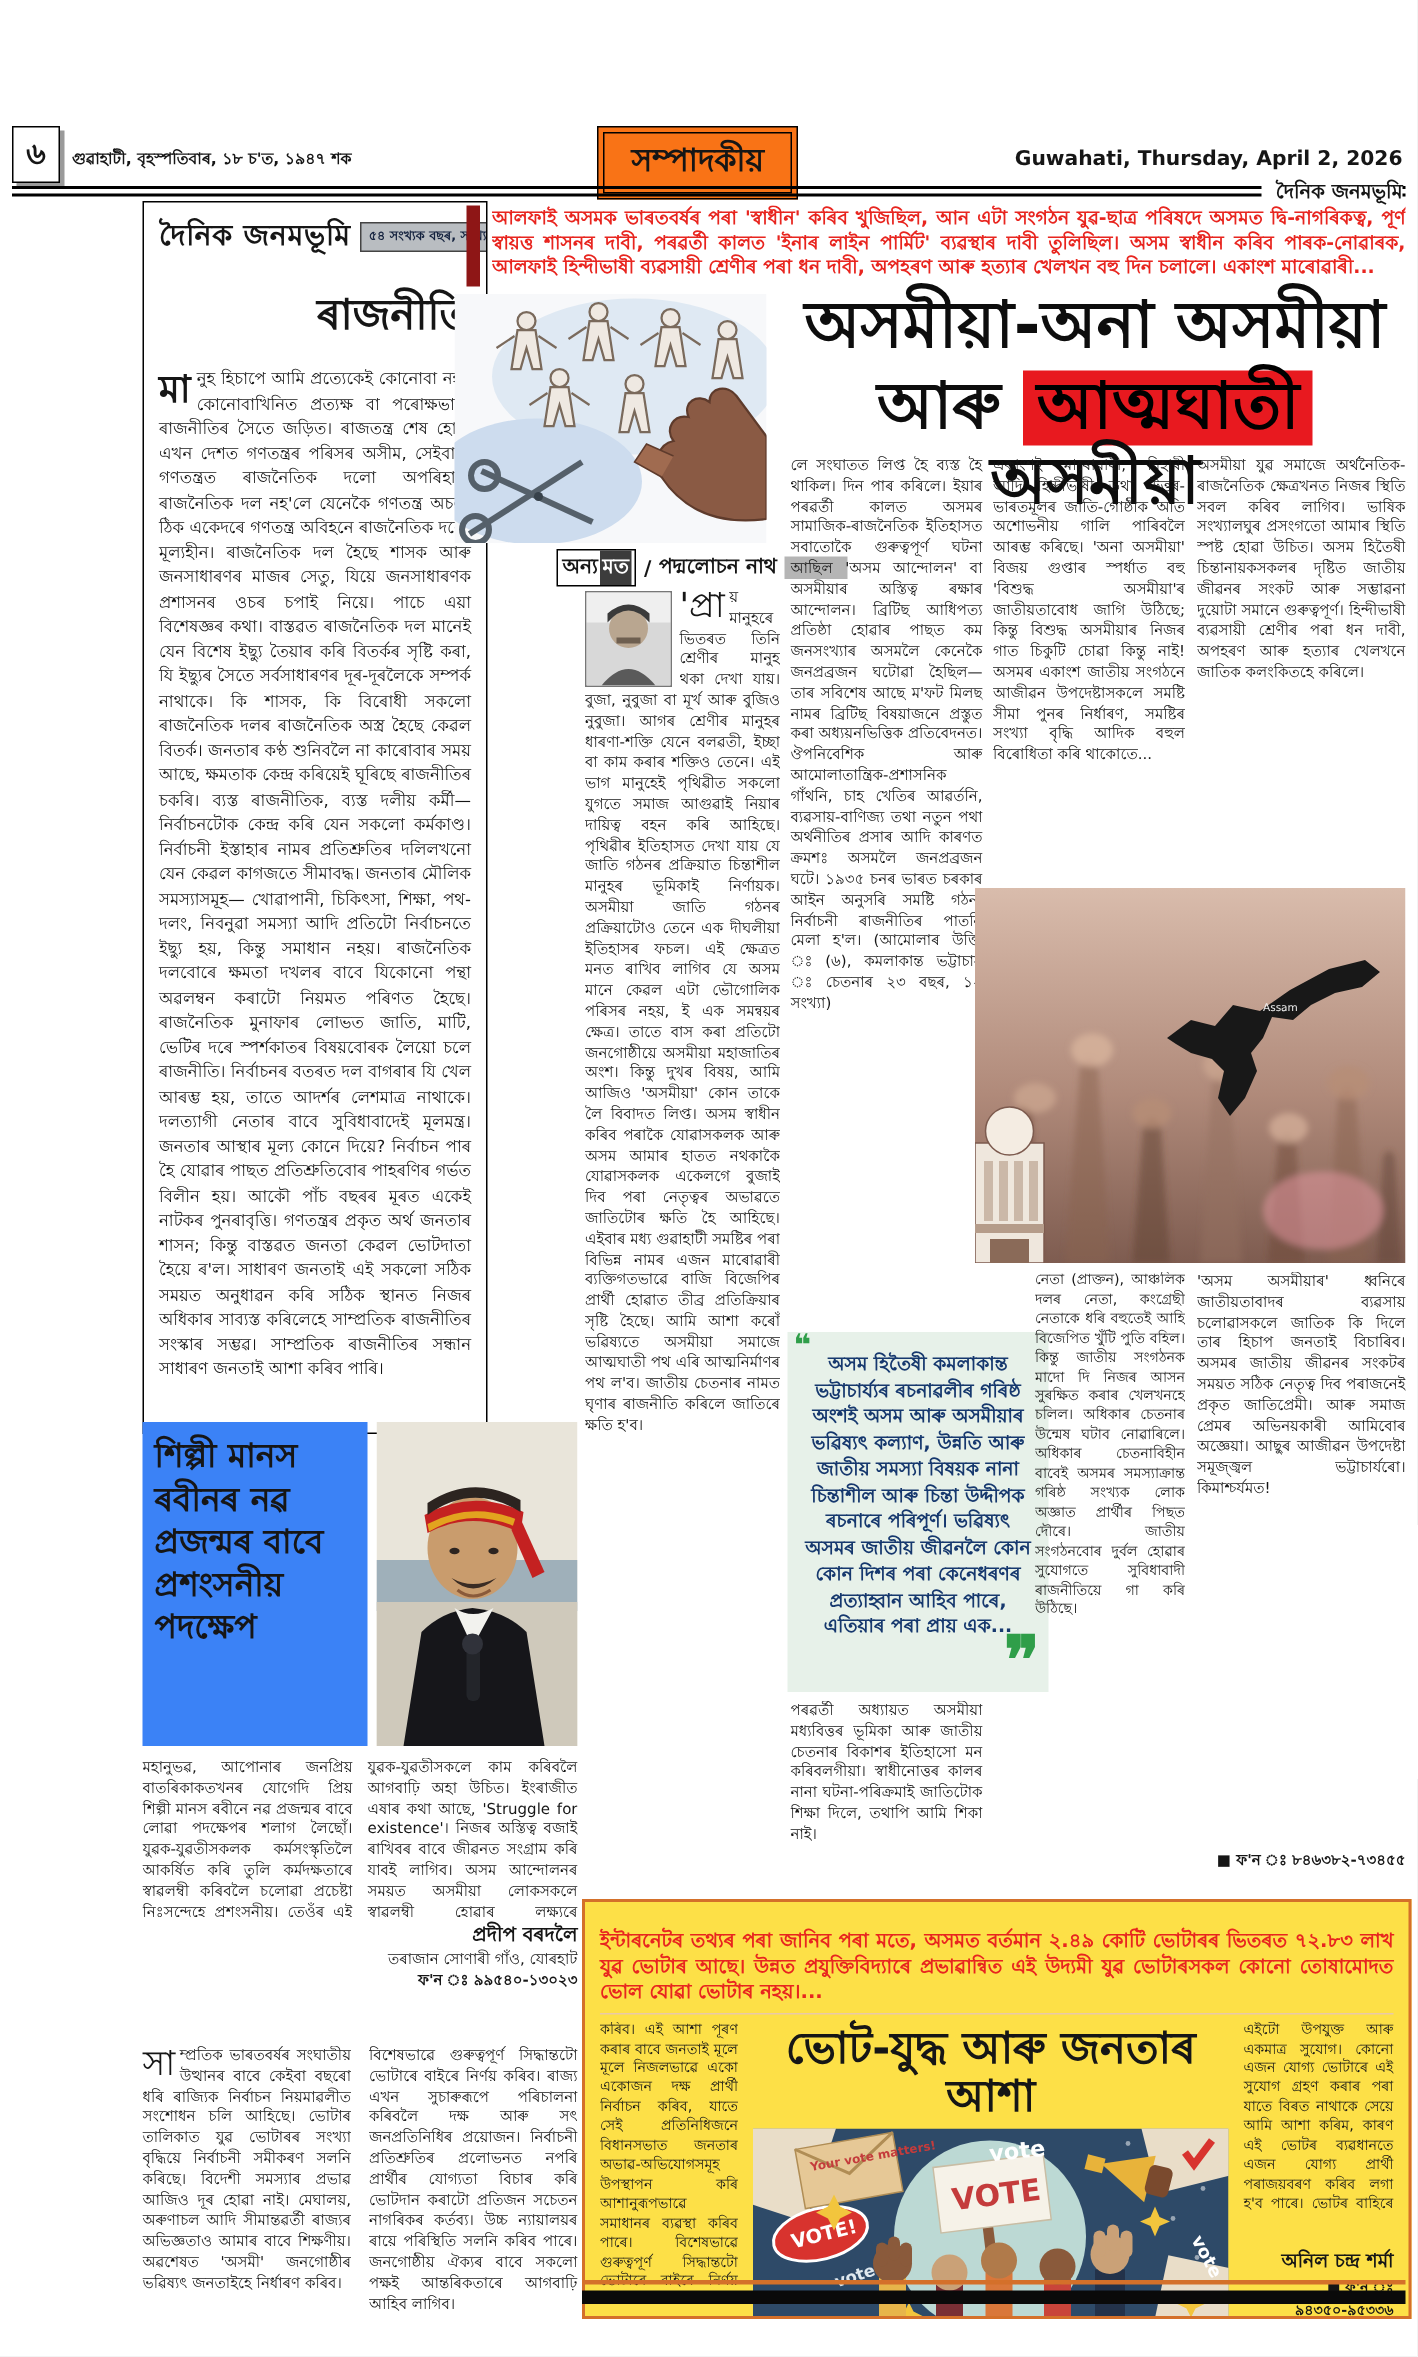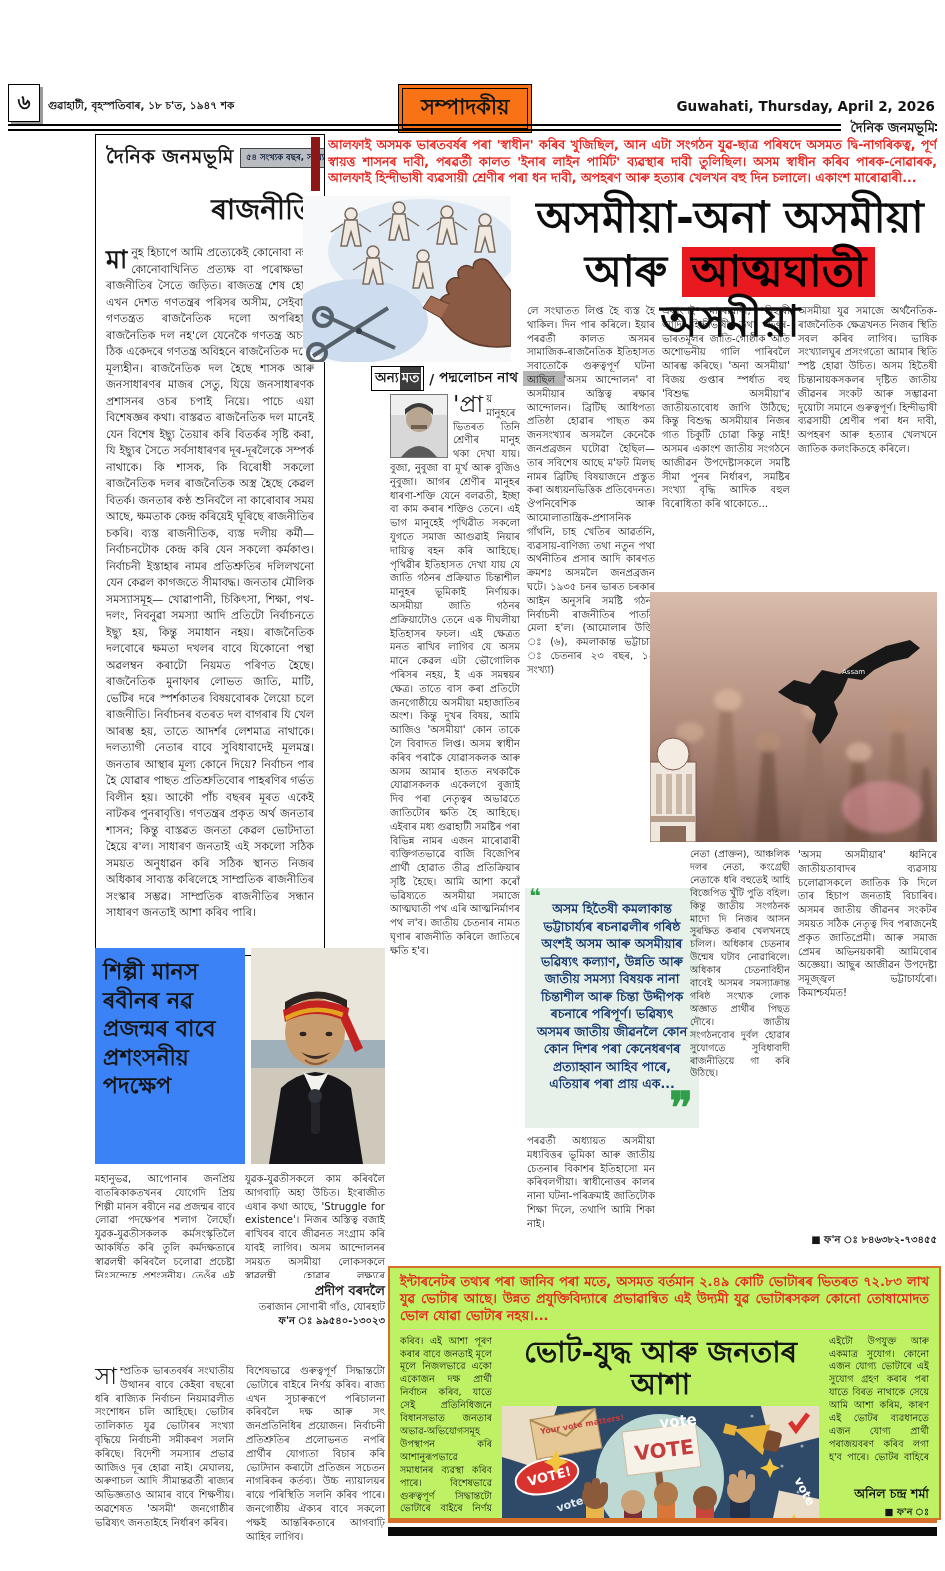--- a/index.html
+++ b/index.html
@@ -48,21 +48,21 @@
   .mcol-sm{font-size:9.5px;line-height:1.36;}
   .portrait{float:left;width:56px;height:62px;border:1px solid #777;margin:2px 5px 2px 0;}
   .dropcap2{float:left;font-size:23px;font-weight:normal;line-height:1;padding:1px 3px 0 0;}
   .quotebox{background:#e7f1e9;color:#16386e;font-weight:bold;font-size:12.5px;line-height:1.4;
             text-align:center;padding:12px 10px;position:relative;}
   .quotebox .qmark{position:absolute;right:6px;bottom:-2px;font-size:44px;color:#2f9e49;
                    font-family:"DejaVu Serif",serif;line-height:1;}
   .quotebox .qmark2{position:absolute;left:4px;top:-2px;font-size:20px;color:#2f9e49;line-height:1;}
   .phline{font-size:10px;font-weight:bold;text-align:right;}
   
-  .votebox{border:2px solid #d4702a;background:#bef264;padding:6px 10px;}
+  .votebox{border:2px solid #d4702a;background:#fde047;padding:19px 10px;}
   .vkicker{color:#e8251f;font-size:13px;font-weight:bold;line-height:1.3;text-align:justify;
            border-bottom:1px solid #e9c9a8;padding-bottom:4px;margin-bottom:5px;}
   .vhead{font-size:29px;font-weight:bold;text-align:center;line-height:1.1;margin:2px 0 6px;}
   .vcol{font-size:9.5px;line-height:1.36;}
   .vauthor{text-align:right;margin-top:22px;}
   .vauthor .nm{font-size:12.5px;font-weight:bold;}
   .vauthor .ph{font-size:9.5px;font-weight:bold;}
   .orangeline{background:#d4702a;height:3px;}
   .blackbar{background:#0a0a0a;height:9px;}
   svg text{font-family:"DejaVu Sans",sans-serif;}

